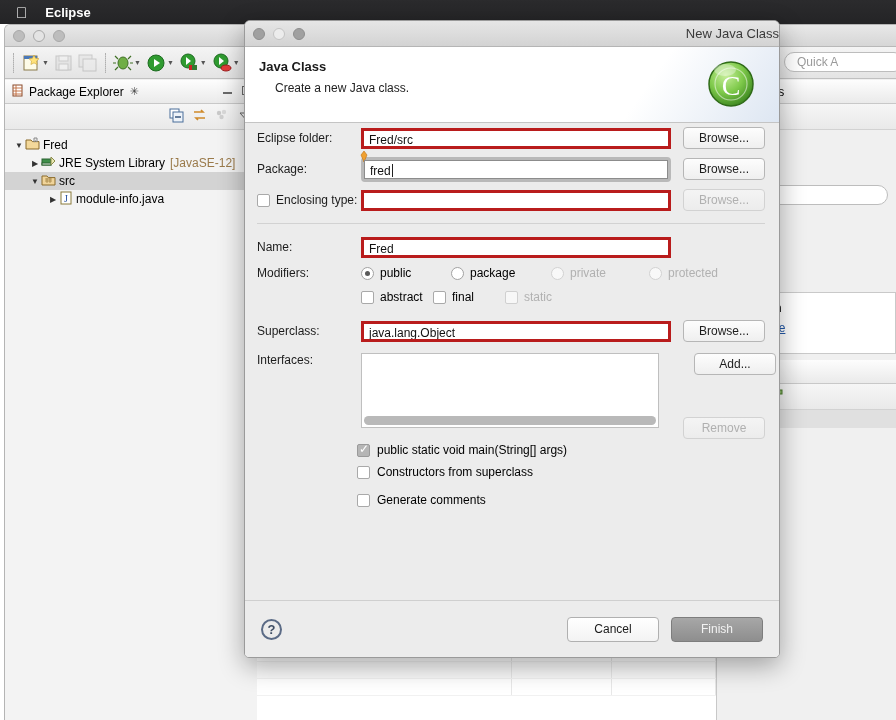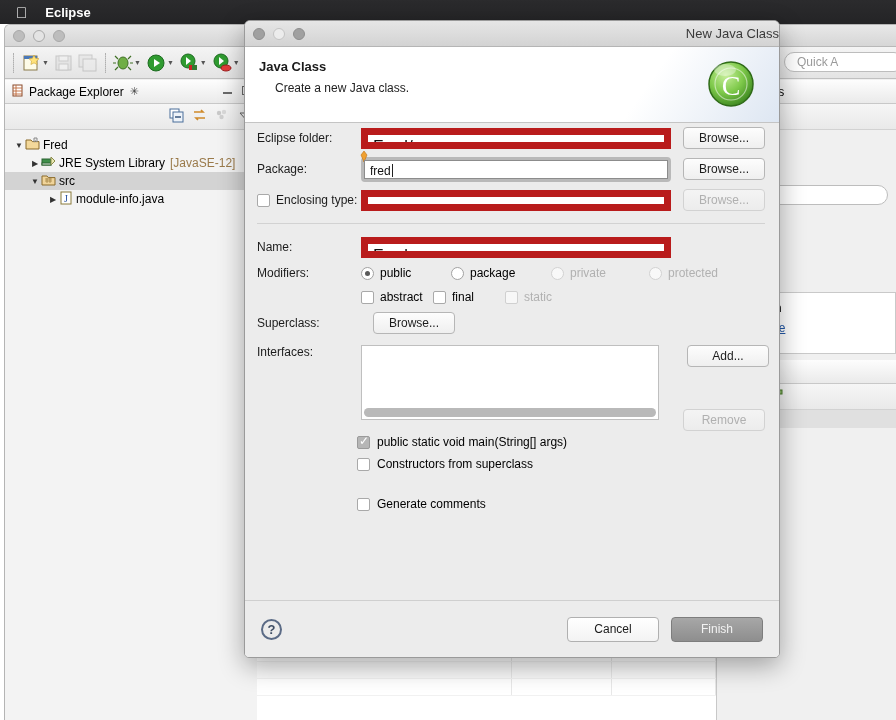--- a/index.html
+++ b/index.html
@@ -146,22 +146,22 @@
                font-weight: bold; color: #1a1a1a; }
   .banner-sub { position: absolute; left: 30px; top: 34px; font-size: 12px; color: #222; }
   .banner-icon { position: absolute; right: 22px; top: 10px; width: 52px; height: 52px; }
 
   .dlg-body { position: absolute; top: 103px; left: 0; right: 0; bottom: 57px;
               background: #ececec; padding: 0 0 0 0; }
 
   .frow { display: flex; align-items: center; margin: 0 14px 0 12px; height: 28px; }
   .flabel { width: 104px; font-size: 12px; color: #1c1c1c; flex: none; }
   .finput {
-    flex: 1; height: 21px; background: #fff; border: 7px solid #b91c1c;
-    font-size: 17px; padding: 2px 0 0 5px; color: #111; overflow: hidden;
+    flex: 1; height: 21px; background: #fff; border: 3px solid #b91c1c;
+    font-size: 12px; padding: 2px 0 0 5px; color: #111; overflow: hidden;
     white-space: nowrap;
   }
   .btn {
     width: 82px; height: 22px; margin-left: 12px; flex: none;
     background: linear-gradient(180deg,#fdfdfd,#efefef);
     border: 1px solid #b6b6b6; border-radius: 4px;
     font-size: 12px; color: #1d1d1d; text-align: center; padding-top: 3px;
   }
   .btn.off { color: #b0b0b0; background: linear-gradient(180deg,#f4f4f4,#ececec);
              border-color: #d2d2d2; }
@@ -660,48 +660,49 @@
         <span class="modopt" style="width:72px">
           <span class="ckbox"></span>
           <span>final</span>
         </span>
         <span class="modopt dis">
           <span class="ckbox dis"></span>
           <span>static</span>
         </span>
       </div>
 
-      <div class="frow" style="margin-top:0">
+      <div class="frow" style="margin-top:8px">
         <span class="flabel">Superclass:</span>
+        <span class="finput">java.lang.Object</span>
         <span class="btn">Browse...</span>
       </div>
 
       <div style="display:flex;margin:8px 14px 0 12px">
         <span class="flabel">Interfaces:</span>
         <span class="ilist">
           <span class="ihscroll"></span>
         </span>
         <span class="sidebtns">
-          <span class="btn" style="margin-left:16px;display:block">Add...</span>
+          <span class="btn" style="margin-left:23px;display:block">Add...</span>
           <span class="btn off" style="margin-left:12px;display:block;margin-top:42px">Remove</span>
         </span>
       </div>
 
 
       <div class="stubline">
         <span class="ckbox checked"></span>
         <span>public static void main(String[] args)</span>
       </div>
       <div class="stubline">
         <span class="ckbox"></span>
         <span>Constructors from superclass</span>
       </div>
 
 
-      <div class="stubline" style="margin-top:18px">
+      <div class="stubline" style="margin-top:6px">
         <span class="ckbox"></span>
         <span>Generate comments</span>
       </div>
 
     </div>
 
     <div class="dlg-footer">
       <span class="helpq">?</span>
       <span class="footspace"></span>
       <span class="fbtn cancel">Cancel</span>

